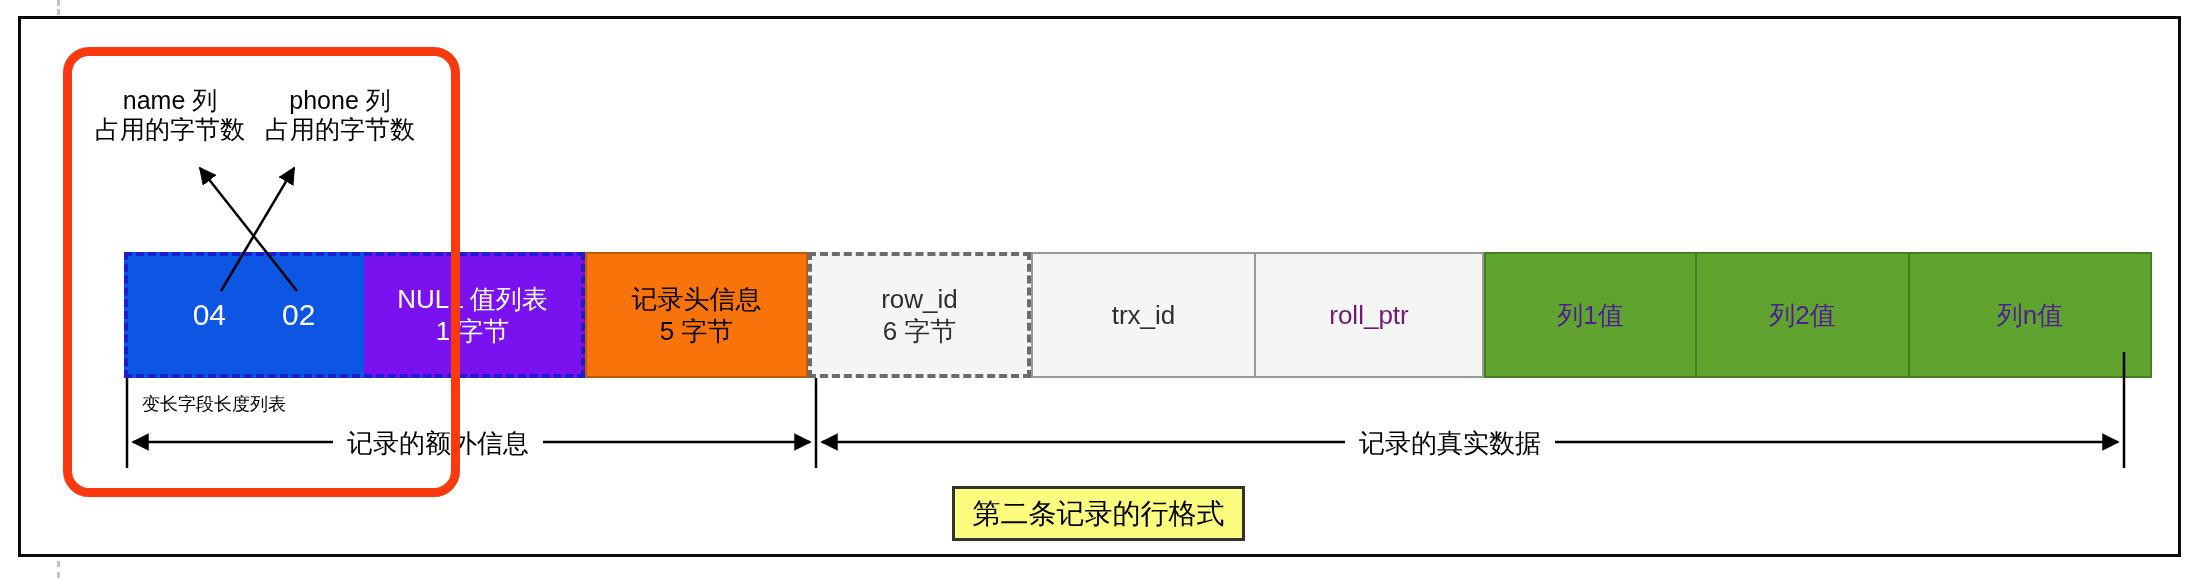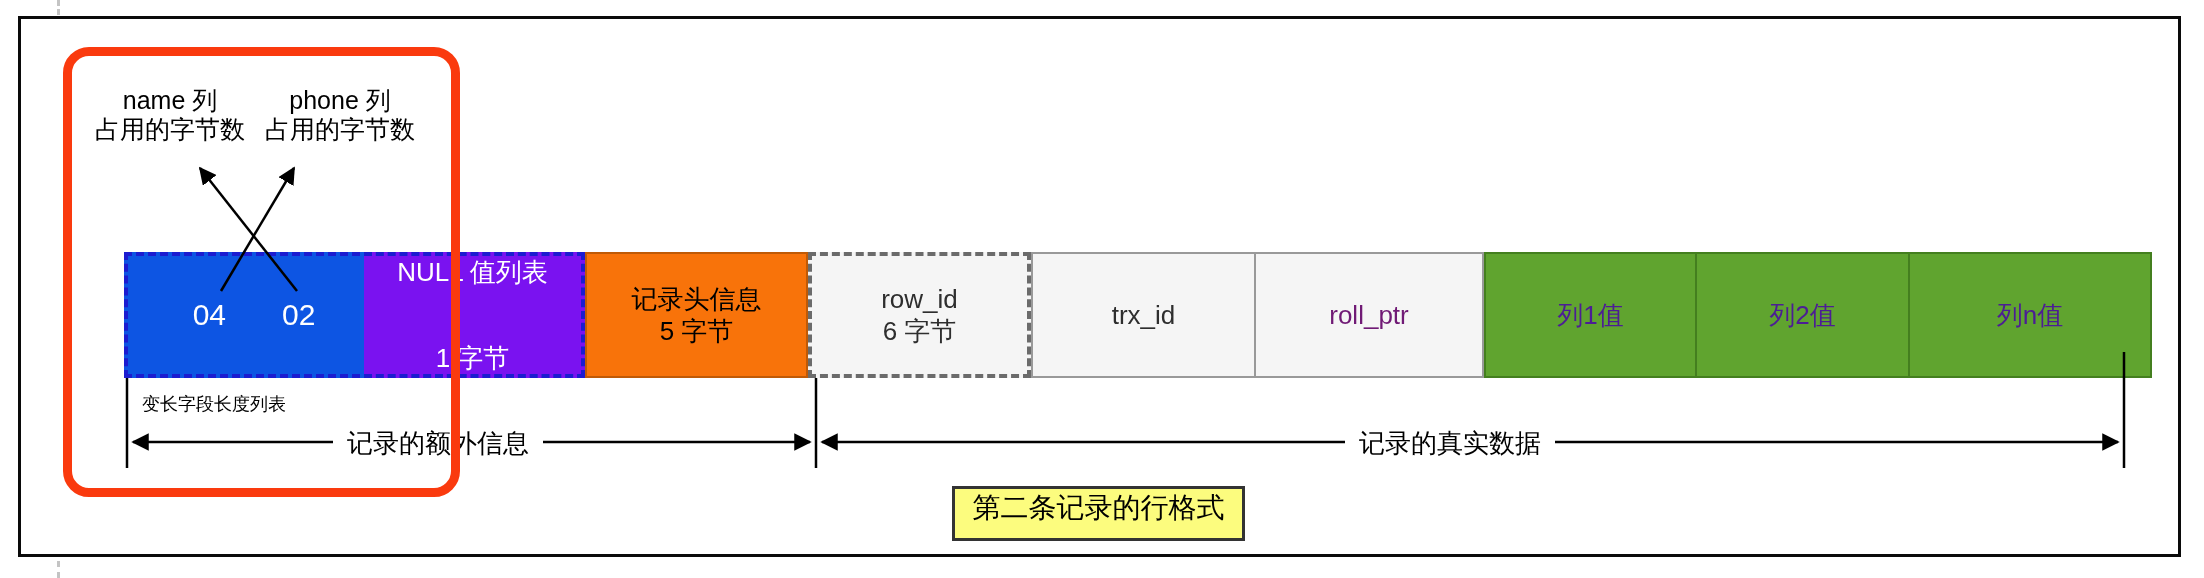--- a/index.html
+++ b/index.html
@@ -34,21 +34,21 @@
 
   .callout{position:absolute;top:86px;width:200px;text-align:center;font-size:25px;line-height:29px;z-index:2;}
   .callout-name{left:70px;}
   .callout-phone{left:240px;}
 
   .row-box{position:absolute;top:252px;height:126px;display:flex;flex-direction:column;
     align-items:center;justify-content:center;text-align:center;font-size:26px;line-height:32px;z-index:1;}
   .box-varlen{left:124px;width:260px;background:var(--varlen-fill);
     border:4px dashed var(--dashed-border-blue);color:#fff;flex-direction:row;gap:56px;font-size:30px;}
   .box-null{left:364px;width:221px;background:var(--null-list-fill);
-    border:4px dashed var(--dashed-border-blue);border-left:none;color:#fff;justify-content:space-between;}
+    border:4px dashed var(--dashed-border-blue);border-left:none;color:#fff;}
   .box-header{left:585px;width:223px;background:var(--record-header-fill);
     border:2px solid var(--record-header-border);color:#000;}
   .box-rowid{left:808px;width:223px;background:var(--system-col-fill);
     border:4px dashed var(--system-col-dash);color:#2e2e2e;}
   .box-trx{left:1031px;width:225px;background:var(--system-col-fill);
     border:2px solid var(--system-col-border);color:#2e2e2e;}
   .box-roll{left:1256px;width:228px;background:var(--system-col-fill);
     border:2px solid var(--system-col-border);border-left:none;color:#701a75;}
   .box-col{background:var(--data-col-fill);border:2px solid var(--data-col-border);color:#4c1d95;}
   .box-col1{left:1484px;width:213px;}
@@ -58,21 +58,21 @@
   .overlay{position:absolute;left:0;top:0;width:2204px;height:578px;z-index:5;pointer-events:none;}
 
   .varlen-label{position:absolute;left:142px;top:392px;font-size:18px;z-index:6;}
 
   .dim-label{position:absolute;transform:translate(-50%,-50%);background:#fff;
     padding:2px 14px;font-size:26px;white-space:nowrap;z-index:6;}
   .dim-extra{left:438px;top:443px;}
   .dim-real{left:1450px;top:443px;}
 
   .caption-box{position:absolute;left:952px;top:486px;width:293px;height:55px;
-    background:var(--caption-fill);border:3px solid #333;display:flex;align-items:flex-start;
+    background:var(--caption-fill);border:3px solid #333;display:flex;align-items:center;
     justify-content:center;font-size:28px;z-index:6;}
 </style>
 </head>
 <body>
 
 <div class="canvas">
 
   <div class="guide guide-top"></div>
   <div class="guide guide-bottom"></div>
 

